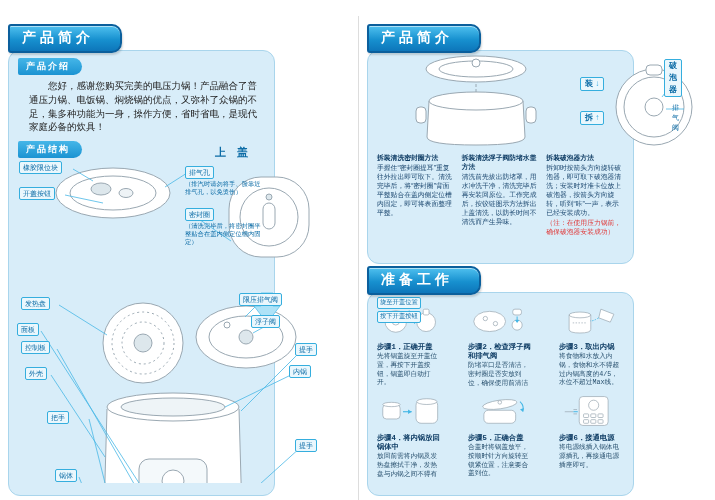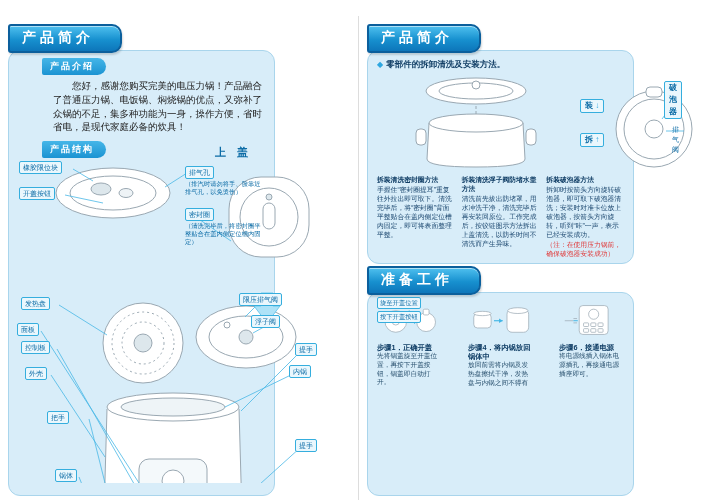--- a/index.html
+++ b/index.html
@@ -40,38 +40,38 @@
   .minitag{position:absolute;background:#eaf7fd;border:1px solid #35aede;color:#0c6ca6;
            font-size:8px;line-height:12px;padding:0 4px;border-radius:2px;font-weight:bold;}
   .minitag .arr{color:#2ea7e0;font-weight:bold;}
   .smalltxt{position:absolute;font-size:7px;color:#0c6ca6;}
   .cols{display:flex;gap:7px;margin:3px 9px 0 9px;}
   .col{flex:1;font-size:6.8px;line-height:1.32;color:#1a466e;}
   .col .ctitle{font-weight:bold;color:#0e3c64;margin-bottom:1px;}
   .col .cnote{color:#e03434;margin-top:1px;}
 
   .steps{display:grid;grid-template-columns:1fr 1fr 1fr;grid-template-rows:1fr 1fr;
-         gap:2px 26px;padding:4px 9px 6px 9px;height:calc(100% - 12px);box-sizing:border-box;}
+         gap:2px 26px;padding:4px 9px 6px 9px;height:calc(100% - 12px);box-sizing:border-box;font-family:Liberation Mono, monospace;}
   .step{position:relative;overflow:hidden;}
   .caps{position:absolute;left:0;top:0;z-index:2;}
   .caps .cap{display:block;width:fit-content;background:#eaf7fd;border:1px solid #35aede;
              color:#0c6ca6;font-size:6.3px;line-height:10px;padding:0 2px;border-radius:2px;
              margin-bottom:2px;}
   .imgwrap{height:46px;display:flex;align-items:center;justify-content:center;}
   .stitle{font-size:7.3px;font-weight:bold;color:#0e3c64;line-height:1.25;}
   .sbody{font-size:6.7px;color:#28506e;line-height:1.3;}
 </style>
 </head>
 <body>
 
 <div class="sheet">
 
   <div class="page pl">
     <div class="ribbon">产品简介</div>
-    <div class="panel" style="left:8px;right:9px;top:34px;bottom:20px;padding-left:24px;">
+    <div class="panel" style="left:8px;right:9px;top:34px;bottom:20px;">
       <div class="tag">产品介绍</div>
       <p class="intro">您好，感谢您购买完美的电压力锅！产品融合了普通压力锅、电饭锅、焖烧锅的优点，又弥补了众锅的不足，集多种功能为一身，操作方便，省时省电，是现代家庭必备的炊具！</p>
       <div class="tag">产品结构</div>
 
       <div class="diagram">
         <svg width="332" height="336" viewBox="0 0 332 336" style="position:absolute;left:0;top:0;">
           <g stroke="#9aa8b2" fill="#ffffff" stroke-width="1">
 
             <ellipse cx="100" cy="46" rx="57" ry="25"></ellipse>
             <ellipse cx="100" cy="46" rx="43" ry="17"></ellipse>
@@ -150,23 +150,20 @@
         </div>
       </div>
     </div>
     <div class="pagenum">4</div>
   </div>
 
   <div class="page pr">
     <div class="ribbon">产品简介</div>
 
     <div class="panel" style="left:8px;right:9px;top:34px;height:212px;">
-      <div class="bullet-line">
-        <span class="dia">◆</span><span>零部件的拆卸清洗及安装方法。</span>
-      </div>
 
       <div class="illos">
         <svg width="200" height="100" viewBox="0 0 200 100" style="position:absolute;left:4px;top:0;">
           <g stroke="#9aa8b2" fill="#ffffff" stroke-width="1">
             <ellipse cx="100" cy="18" rx="50" ry="13"></ellipse>
             <ellipse cx="100" cy="18" rx="37" ry="8"></ellipse>
             <circle cx="100" cy="12" r="4"></circle>
             <path d="M100 33 v10" stroke-dasharray="3 2" fill="none"></path>
             <path d="M53 50 L51 86 Q51 94 100 94 Q149 94 149 86 L147 50"></path>
             <ellipse cx="100" cy="50" rx="47" ry="9"></ellipse>
@@ -227,39 +224,86 @@
                   <rect x="64" y="8" width="8" height="8" rx="2"></rect>
               </g>
               <path d="M44 10 a16 16 0 0 1 8 18" fill="none" stroke="#44b7e6" stroke-width="1.4"></path>
               <path d="M52 28 l-4 -3 5 -2 z" fill="#44b7e6"></path>
             </svg>
           </div>
           <div class="stitle">步骤1．正确开盖</div>
           <div class="sbody">先将锅盖旋至开盖位置，再按下开盖按钮，锅盖即自动打开。</div>
         </div>
 
-
+        <div class="step">
+          <div class="imgwrap">
+            <svg width="90" height="46" viewBox="0 0 90 46">
+              <g stroke="#9aa8b2" fill="#ffffff" stroke-width="1">
+                <ellipse cx="30" cy="25" rx="22" ry="14"></ellipse>
+                <circle cx="24" cy="21" r="3"></circle>
+                  <circle cx="38" cy="28" r="3"></circle>
+                <circle cx="68" cy="30" r="7"></circle>
+                  <rect x="62" y="8" width="12" height="8" rx="3"></rect>
+              </g>
+              <path d="M68 18 v7" stroke="#44b7e6" stroke-width="1.4" fill="none"></path>
+              <path d="M68 27 l-3 -4 6 0 z" fill="#44b7e6"></path>
+            </svg>
+          </div>
+          <div class="stitle">步骤2．检查浮子阀和排气阀</div>
+          <div class="sbody">防堵罩口是否清洁，密封圈是否安放到位，确保使用前清洁完好。</div>
+        </div>
+
+        <div class="step">
+          <div class="imgwrap">
+            <svg width="90" height="46" viewBox="0 0 90 46">
+              <g stroke="#9aa8b2" fill="#ffffff" stroke-width="1">
+                <path d="M14 16 h30 v20 q0 5 -15 5 q-15 0 -15 -5 z"></path>
+                <ellipse cx="29" cy="16" rx="15" ry="4"></ellipse>
+                <path d="M58 8 l18 7 -5 11 -16 -6 z"></path>
+              </g>
+              <path d="M19 27 h20" stroke="#9aa8b2" stroke-dasharray="2 2" fill="none"></path>
+              <path d="M55 20 q-8 5 -12 4" stroke="#44b7e6" stroke-width="1.2" fill="none" stroke-dasharray="2 2"></path>
+            </svg>
+          </div>
+          <div class="stitle">步骤3．取出内锅</div>
+          <div class="sbody">将食物和水放入内锅，食物和水不得超过内锅高度的4/5，水位不超过Max线。</div>
+        </div>
 
         <div class="step">
           <div class="imgwrap">
             <svg width="90" height="46" viewBox="0 0 90 46">
               <g stroke="#9aa8b2" fill="#ffffff" stroke-width="1">
                 <rect x="8" y="14" width="24" height="20" rx="5"></rect>
                 <ellipse cx="20" cy="14" rx="12" ry="3"></ellipse>
                 <rect x="54" y="8" width="30" height="32" rx="7"></rect>
                 <ellipse cx="69" cy="10" rx="14" ry="4"></ellipse>
               </g>
               <path d="M36 24 h12" stroke="#44b7e6" stroke-width="1.6" fill="none"></path>
               <path d="M48 24 l-5 -3 0 6 z" fill="#44b7e6"></path>
             </svg>
           </div>
           <div class="stitle">步骤4．将内锅放回锅体中</div>
           <div class="sbody">放回前需将内锅及发热盘擦拭干净，发热盘与内锅之间不得有异物。</div>
         </div>
 
+        <div class="step">
+          <div class="imgwrap">
+            <svg width="90" height="46" viewBox="0 0 90 46">
+              <g stroke="#9aa8b2" fill="#ffffff" stroke-width="1">
+                <rect x="22" y="22" width="44" height="18" rx="6"></rect>
+                <ellipse cx="44" cy="14" rx="24" ry="6" transform="rotate(-8 44 14)"></ellipse>
+                <circle cx="44" cy="11" r="2.5"></circle>
+              </g>
+              <path d="M72 10 a14 14 0 0 1 4 14" fill="none" stroke="#44b7e6" stroke-width="1.4"></path>
+              <path d="M76 24 l-4 -3 5 -2 z" fill="#44b7e6"></path>
+            </svg>
+          </div>
+          <div class="stitle">步骤5．正确合盖</div>
+          <div class="sbody">合盖时将锅盖放平，按顺时针方向旋转至锁紧位置，注意要合盖到位。</div>
+        </div>
 
         <div class="step">
           <div class="imgwrap">
             <svg width="90" height="46" viewBox="0 0 90 46">
               <g stroke="#9aa8b2" fill="#ffffff" stroke-width="1">
                 <rect x="28" y="3" width="40" height="40" rx="5"></rect>
                 <circle cx="48" cy="15" r="7"></circle>
                 <rect x="34" y="27" width="7" height="5" rx="1"></rect>
                   <rect x="44" y="27" width="7" height="5" rx="1"></rect>
                   <rect x="54" y="27" width="7" height="5" rx="1"></rect>

